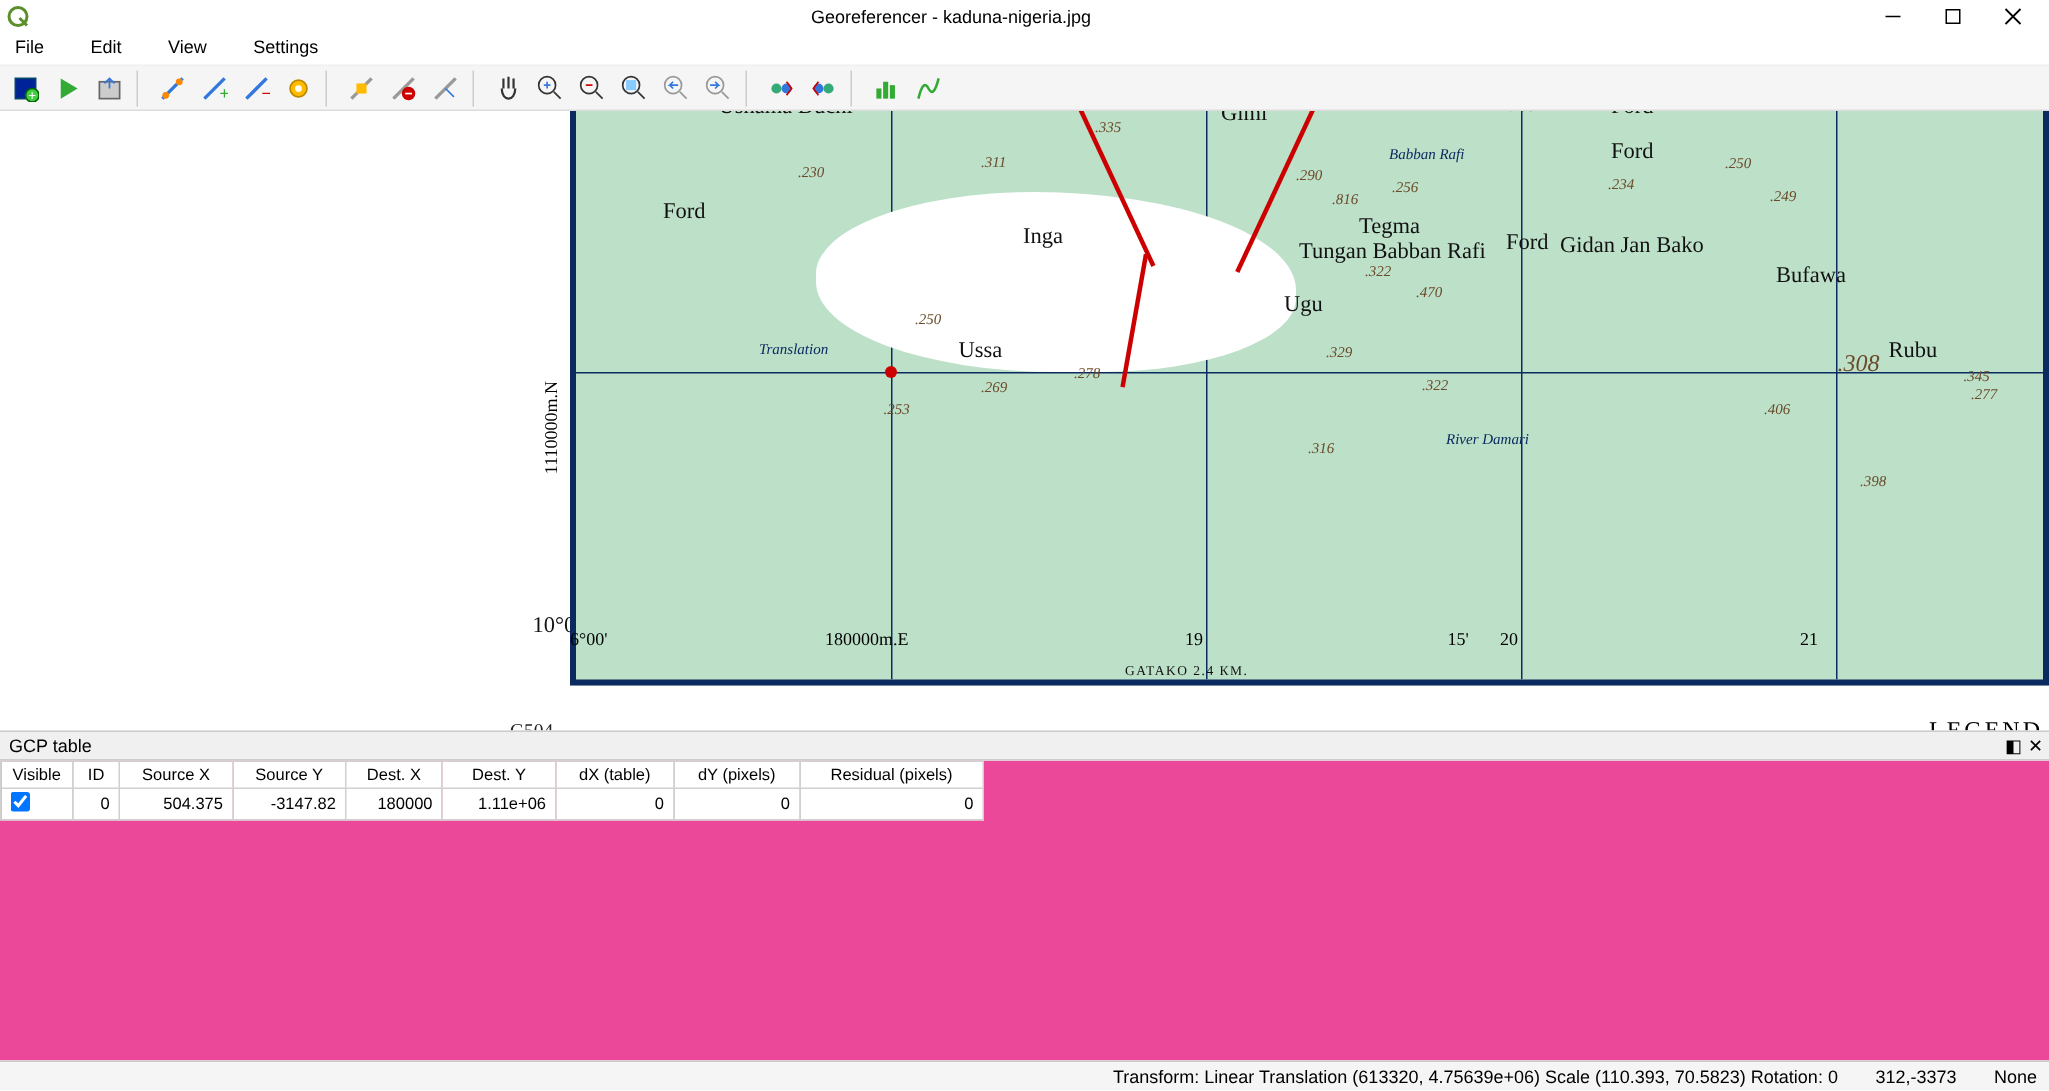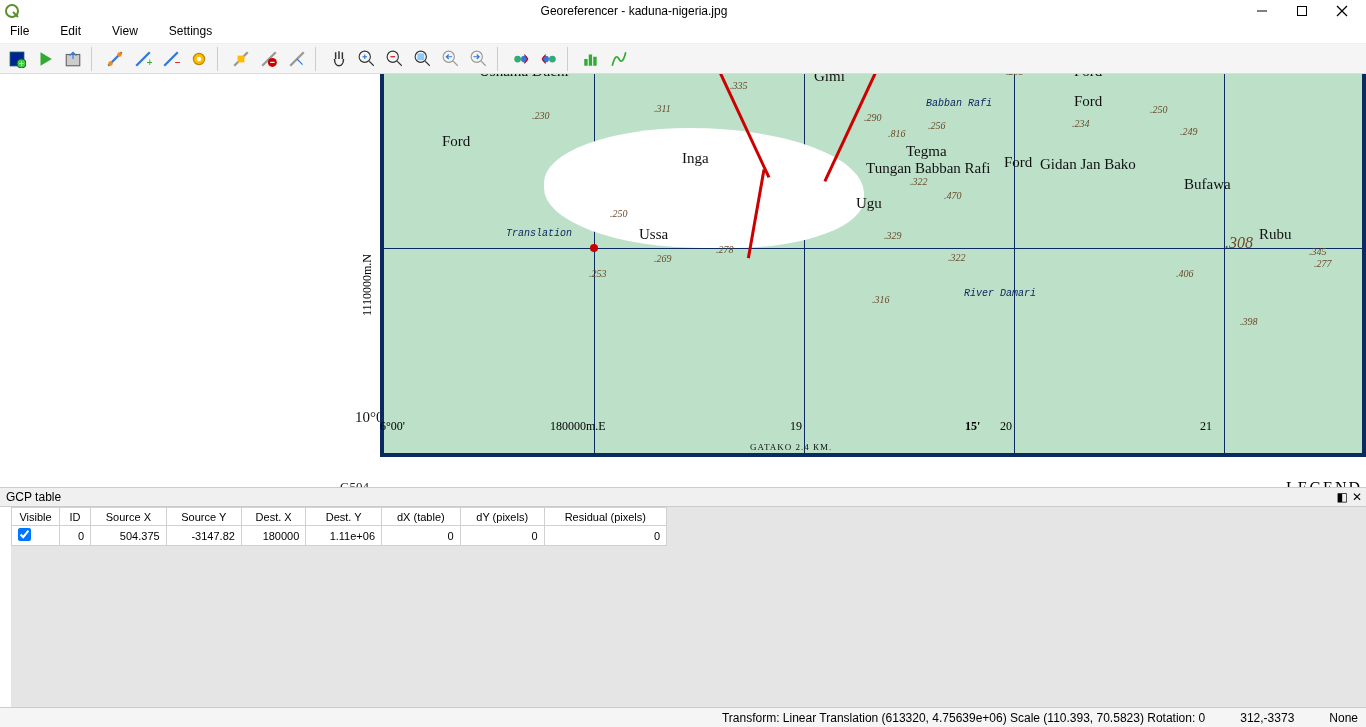--- a/index.html
+++ b/index.html
@@ -15,37 +15,37 @@
   .toolbar { height: 30px; display: flex; align-items: center; background: #f5f5f5; border-bottom: 1px solid #dcdcdc; padding: 0 4px; gap: 2px; }
   .tbbtn { width: 26px; height: 26px; display: flex; align-items: center; justify-content: center; border: 1px solid transparent; }
   .tbsep { width: 6px; height: 24px; border-left: 1px solid #ccc; margin: 0 3px; }
   .canvas-area { position: relative; height: 413px; background: #fff; overflow: hidden; }
   .mapframe { position: absolute; left: 350px; top: 0; width: 1016px; height: 413px; }
   .map-inner { position: absolute; left: 30px; right: 0; top: -10px; bottom: 30px; border: 4px solid #0a2a60; background: #bde0c9; overflow: hidden; }
   .grid-v, .grid-h { position: absolute; background: #0a2a60; }
   .grid-v { top: 0; bottom: 0; width: 1px; }
   .grid-h { left: 0; right: 0; height: 1px; }
   .mapfeat { position: absolute; font-size: 15px; color: #111; font-family: 'Times New Roman', serif; }
-  .blue { color: #0a2a60; font-family: Liberation Mono, monospace; }
+  .blue { color: #0a2a60; }
   .brown { color: #6b4a2a; font-style: italic; font-size: 9px;}
   .gcp-dot { position: absolute; width: 8px; height: 8px; background: #c00; border-radius: 50%; }
   .road-red { position: absolute; height: 3px; background: #c00; transform-origin: left center; }
   .footer-text { position: absolute; left: 340px; top: 405px; width: 720px; font-family: 'Times New Roman', serif; font-size: 12px; line-height: 15px; color: #222; }
   .legend-block { position: absolute; right: 4px; top: 405px; width: 380px; font-family: 'Times New Roman', serif; font-size: 11px; text-align: right; }
   .legend-block .lgtitle { font-size: 16px; letter-spacing: 2px; }
   .x-tick { position: absolute; top: 345px; font-family: 'Times New Roman', serif; font-size: 12px; color: #000; }
   .ylabel { position: absolute; left: 10px; top: 180px; font-family: 'Times New Roman', serif; font-size: 12px; color: #000; writing-mode: vertical-rl; transform: rotate(180deg); }
   .gcp-panel { height: 20px; background: #f0f0f0; border-top: 1px solid #ccc; border-bottom: 1px solid #ccc; padding: 2px 6px; font-size: 12px; position: relative;}
   .gcp-panel-icons { position: absolute; right: 4px; top: 2px; display:flex; gap:4px;}
-  .gcp-table-wrap { height: 200px; background: #e5e5e5; overflow: auto; margin-left: 11px; }
+  .gcp-table-wrap { height: 200px; background: #ec4899; overflow: auto; }
   table.gcp { border-collapse: collapse; width: 656px; }
   table.gcp th, table.gcp td { border: 1px solid #d0d0d0; padding: 2px 6px; font-size: 11px; background: #fff; text-align: right; height: 18px;}
   table.gcp th { background: #fff; font-weight: normal; text-align: center;}
   table.gcp td.chk { text-align: left; width: 48px;}
-  .statusbar { height: 20px; display: flex; align-items: center; justify-content: flex-end; padding: 0 8px; gap: 35px; font-size: 12px; border-top: 1px solid #ccc; background: #f5f5f5; }
+  .statusbar { height: 20px; display: flex; align-items: center; justify-content: flex-end; padding: 0 8px; gap: 25px; font-size: 12px; border-top: 1px solid #ccc; background: #f5f5f5; }
 </style>
 </head>
 <body>
 
 <div class="titlebar">
   <svg class="app-icon" viewBox="0 0 16 16">
       <circle cx="8" cy="8" r="6" fill="none" stroke="#5a8f29" stroke-width="2"></circle>
       <path d="M9 9 l5 5" stroke="#5a8f29" stroke-width="2"></path>
     </svg>
   <span class="title-text">Georeferencer - kaduna-nigeria.jpg</span>
@@ -272,21 +272,21 @@
         <div class="mapfeat brown" style="left: 930px; top: 190px;;font-size:10px">.277</div>
         <div class="mapfeat blue" style="left: 122px; top: 160px;;font-style:italic;font-size:10px">Translation</div>
         <div class="mapfeat blue" style="left: 542px; top: 30px;;font-style:italic;font-size:10px">Babban Rafi</div>
         <div class="mapfeat blue" style="left: 580px; top: 220px;;font-style:italic;font-size:10px">River Damari</div>
       </div>
 
     <div id="xticks">
         <div class="x-tick" style="left: 30px;">6°00'</div>
         <div class="x-tick" style="left: 200px;">180000m.E</div>
         <div class="x-tick" style="left: 440px;">19</div>
-        <div class="x-tick" style="left: 615px; font-weight: bold;">15'</div>
+        <div class="x-tick" style="left: 615px;">15'</div>
         <div class="x-tick" style="left: 650px;">20</div>
         <div class="x-tick" style="left: 850px;">21</div>
       </div>
     <div class="mapfeat" style="left:400px; top:368px; font-size:9px; letter-spacing:1px;">GATAKO 2.4 КМ.</div>
   </div>
 
   <div class="footer-text">
     <div style="font-size:13px;">G504</div>
 
   </div>

